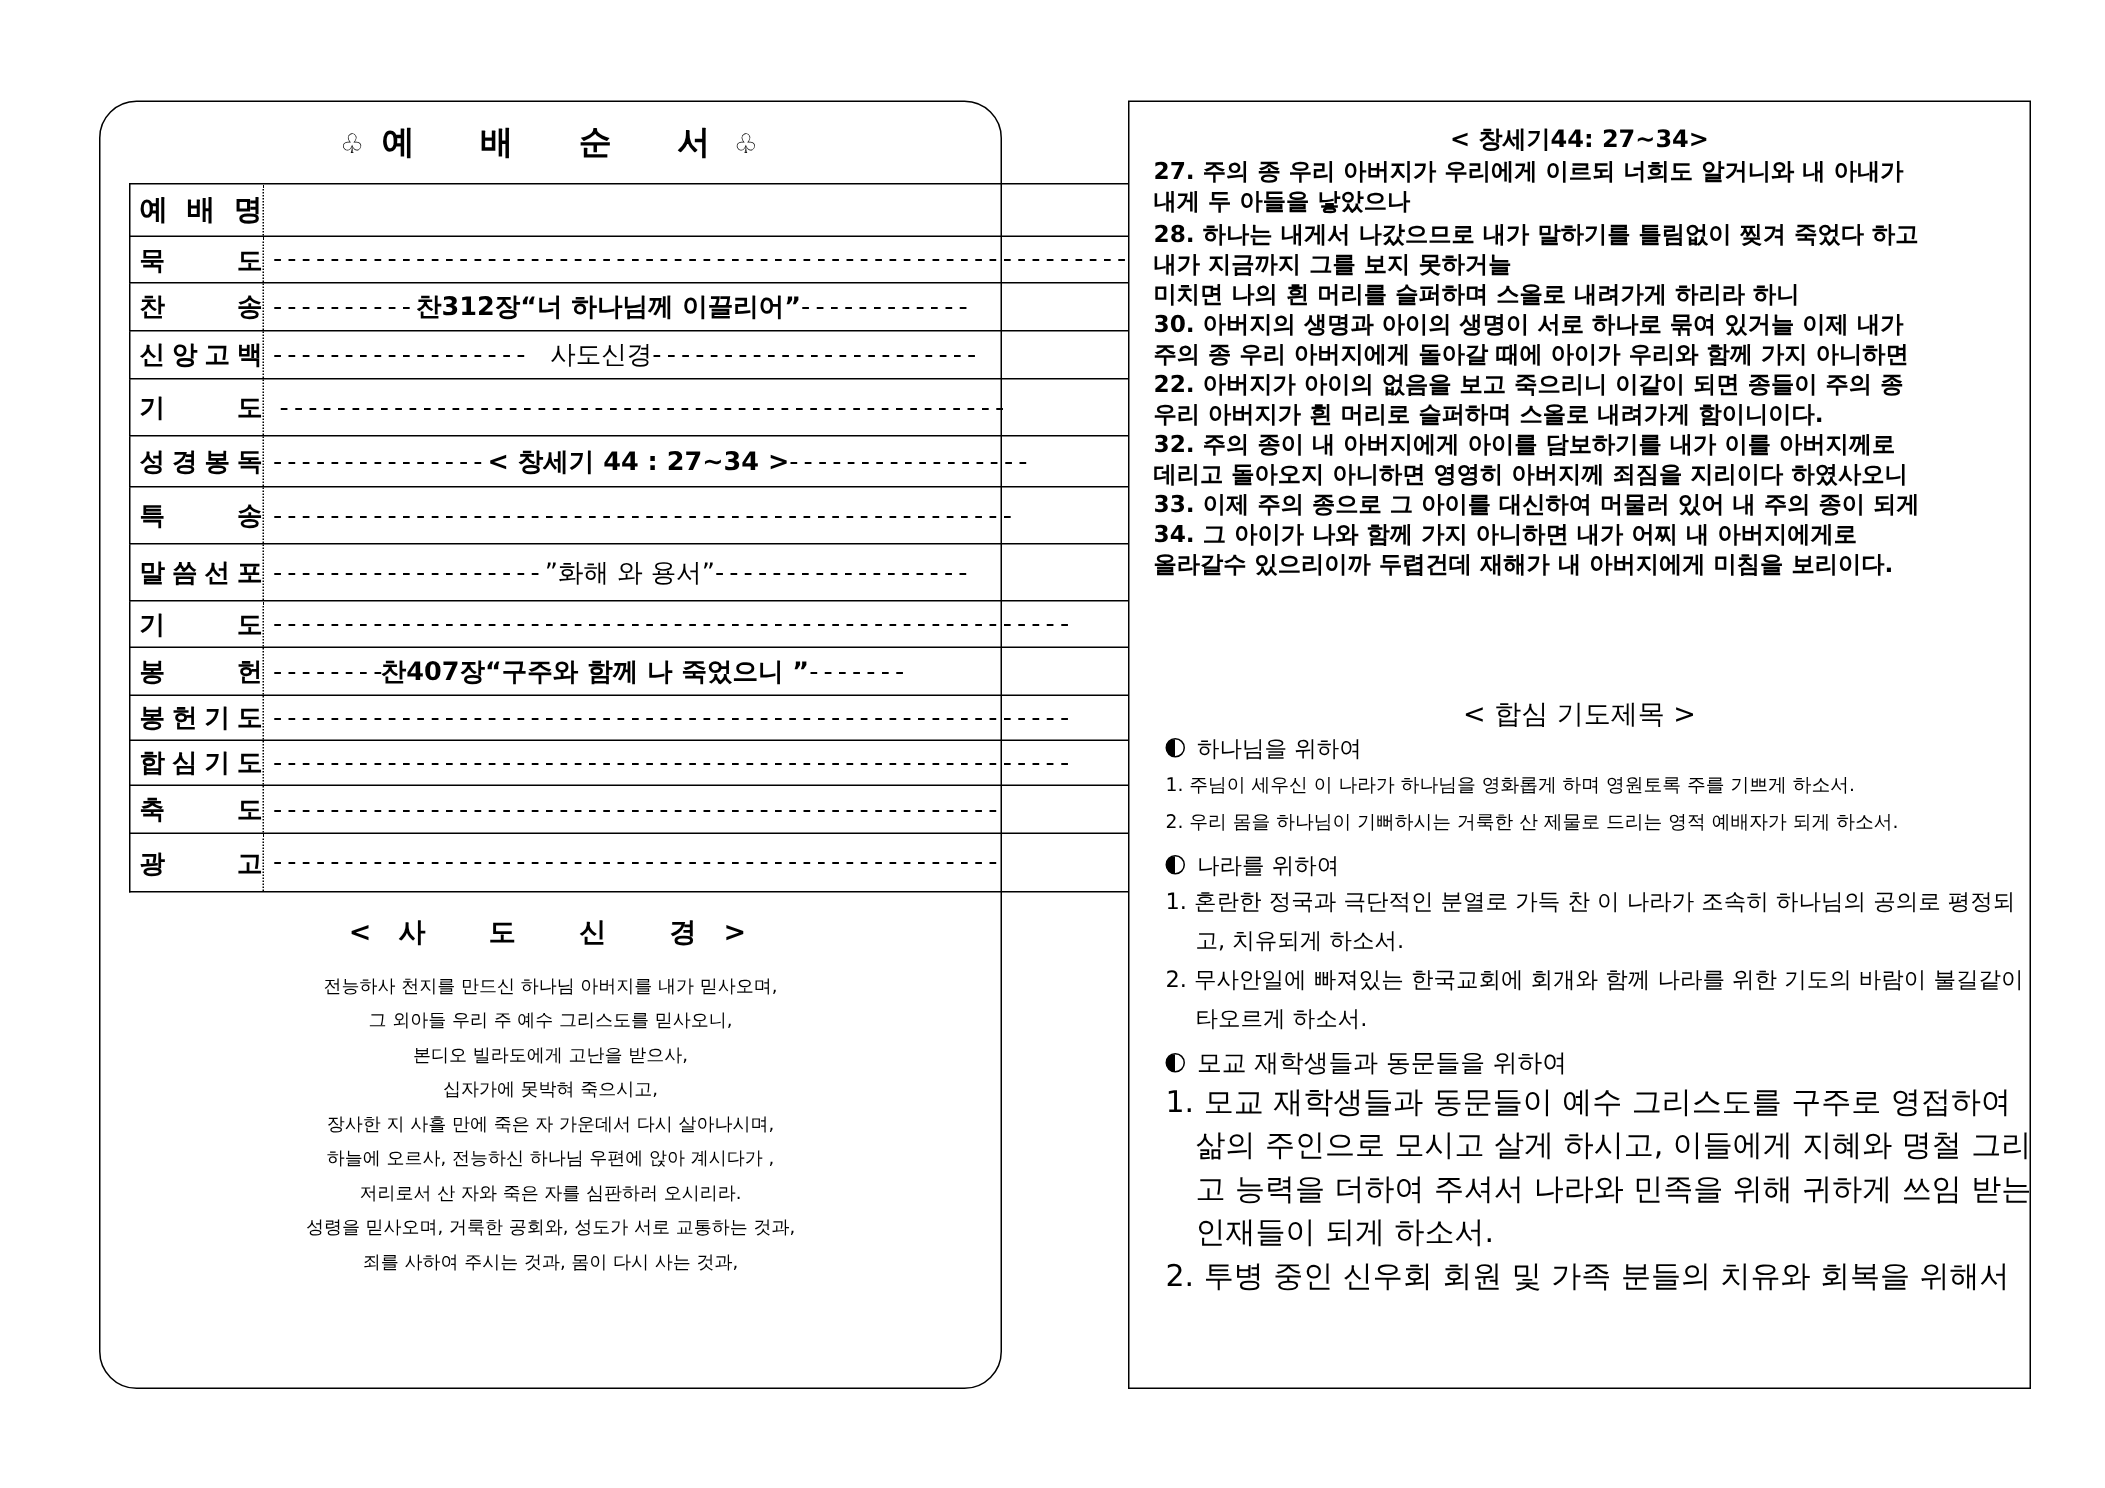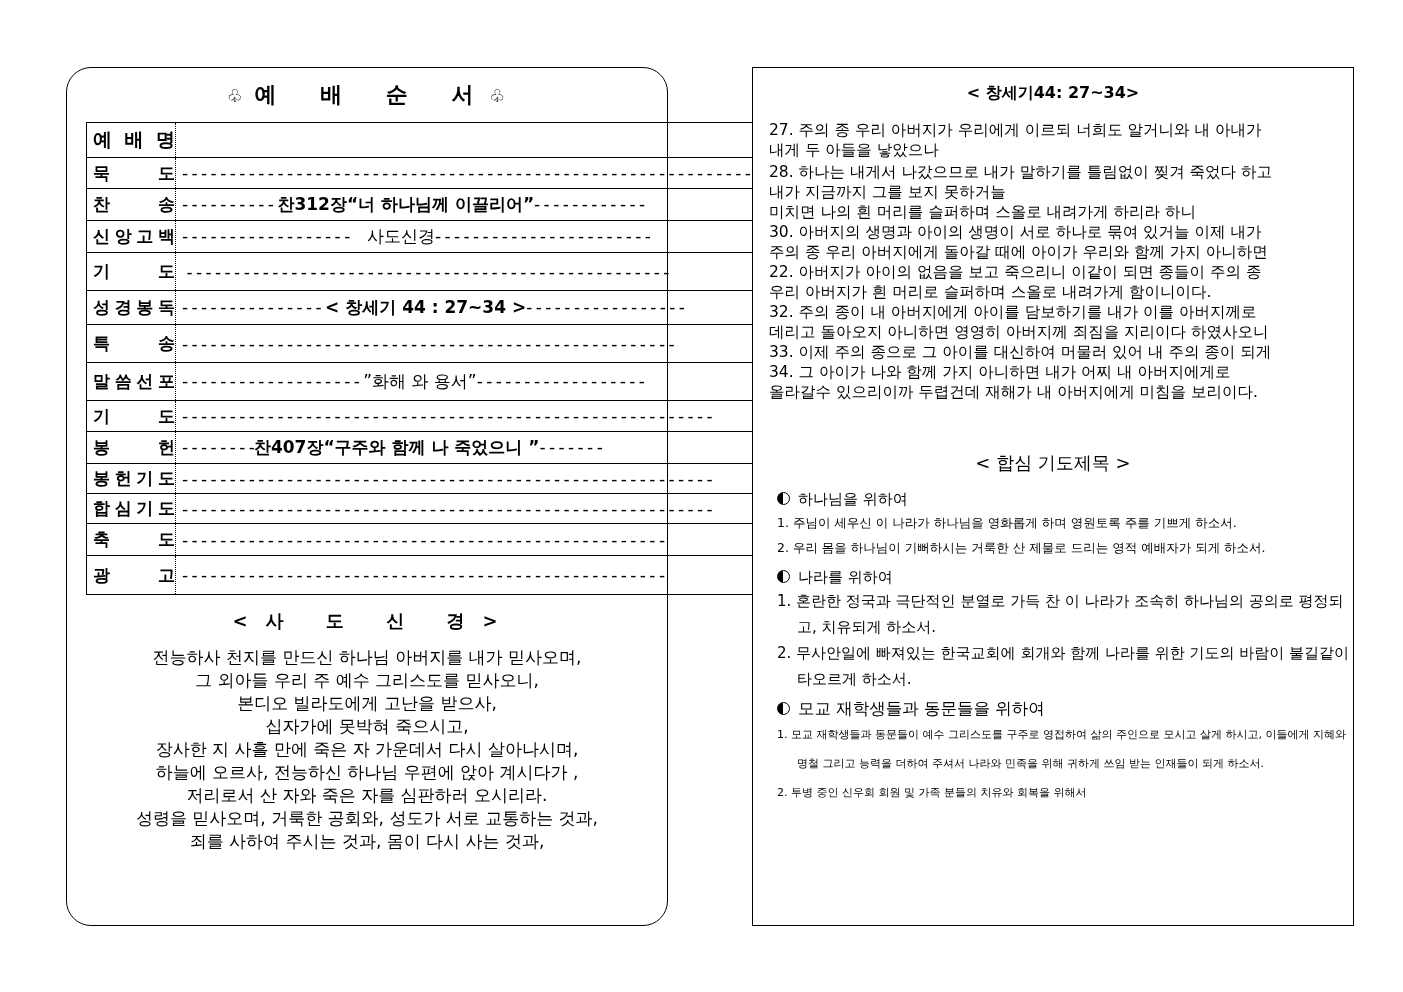--- a/index.html
+++ b/index.html
@@ -33,40 +33,40 @@
   td.right .spaced { letter-spacing:9px; margin-right:-9px; font-weight:bold; font-size:18px; }
   .stack { display:flex; flex-direction:column; align-items:flex-end; line-height:17px; }
   .stack .top { font-size:14px; letter-spacing:5px; margin-right:6px; }
   .stack .bot { font-size:15px; }
   .small { font-size:13px; }
 
   .creed-title { position:absolute; left:0; right:0; top:541px; text-align:center;
                  font-size:18px; font-weight:bold; }
   .creed-title span.w { letter-spacing:18px; margin-right:-14px; }
   .creed { position:absolute; left:0; right:0; top:578px; text-align:center;
-           font-size:17px; line-height:23px; }
+           font-size:12px; line-height:23px; }
 
   
   .scripture-title { position:absolute; left:0; right:0; top:15px; text-align:center;
                      font-size:16px; font-weight:bold; }
   .verses { position:absolute; left:16px; top:36px; width:580px; font-size:15.5px;
-            line-height:20px; font-weight:normal;margin-top:16px; }
+            line-height:20px; font-weight:bold; }
   .verses .v { margin:0; }
-  .prayer-title { position:absolute; left:0; right:0; top:383px; text-align:center;
+  .prayer-title { position:absolute; left:0; right:0; top:396px; text-align:center;
                   font-size:18px; }
   .prayers { position:absolute; left:24px; top:414px; width:580px; }
   .p-head { font-size:15px; margin-top:6px; line-height:22px; }
   .p-head .half { display:inline-block; width:13px; height:13px; border-radius:50%;
                   border:1.5px solid #000; box-sizing:border-box; vertical-align:-1px;
                   background:linear-gradient(90deg,#000 50%,#fff 50%); margin-right:8px; }
   .p-item { font-size:13.5px; line-height:24px; padding-left:20px; text-indent:-20px; }
   .sec1 .p-item { font-size:12.5px; line-height:25px; }
   .sec2 .p-item { font-size:15px; line-height:26px; }
   .sec3 .p-head { font-size:16.5px; }
-  .sec3 .p-item { font-size:11px; line-height:29px; }
+  .sec3 .p-item { font-size:20px; line-height:29px; }
 </style>
 </head>
 <body>
 
 <div class="panel" id="left">
   <div class="order-title">
     <span class="clover">♧</span>
     <span class="word">예 배 순 서</span>
     <span class="clover">♧</span>
   </div>

